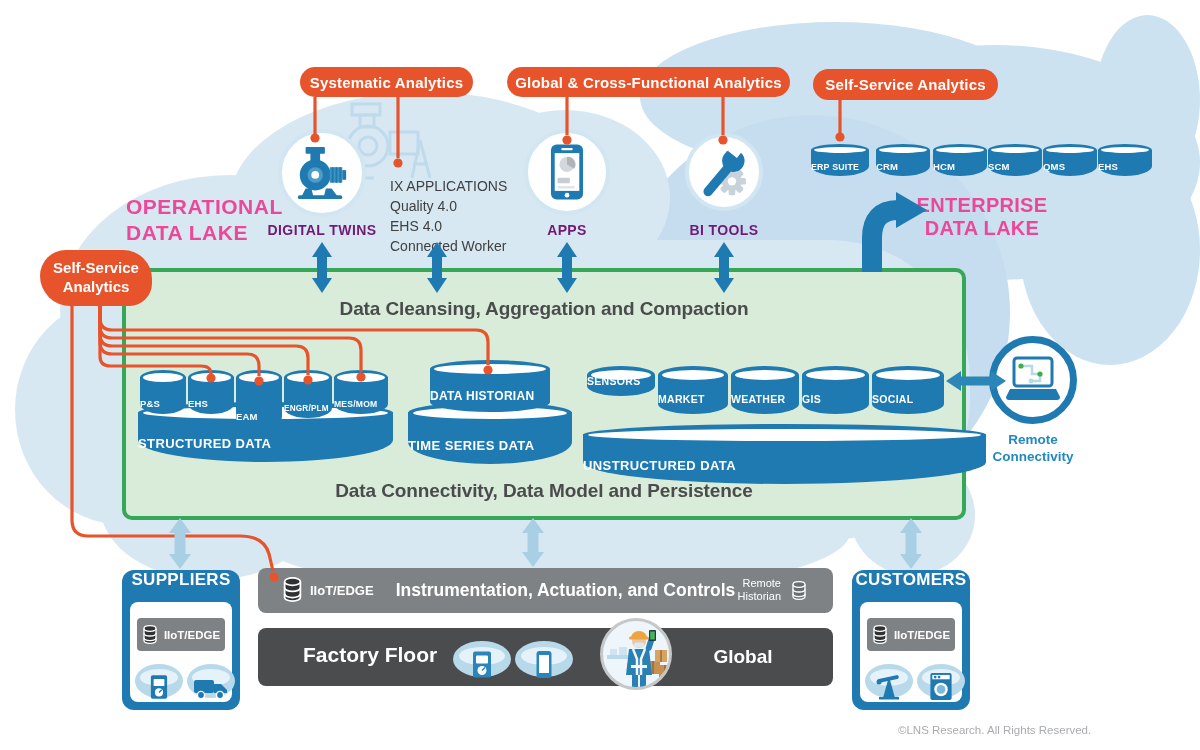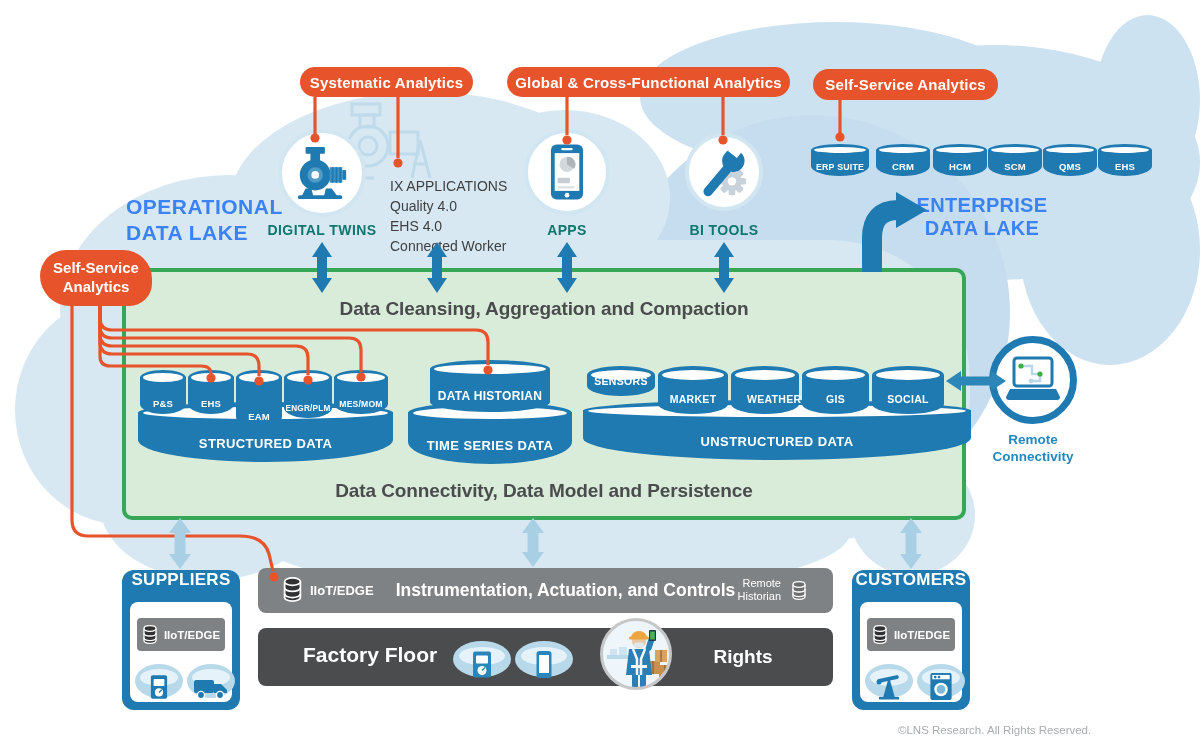--- a/index.html
+++ b/index.html
@@ -9,35 +9,35 @@
   .blob{position:absolute;border-radius:50%;}
   .blob.r{border-radius:140px;}
   .pill{position:absolute;background:#E7532B;color:#fff;font-weight:bold;font-size:15px;
         display:flex;align-items:center;justify-content:center;border-radius:16px;z-index:60;
         letter-spacing:.2px;text-align:center;}
   .bubble{position:absolute;background:#E7532B;color:#fff;font-weight:bold;font-size:15px;
         display:flex;flex-direction:column;align-items:center;justify-content:center;
         border-radius:34px 38px 30px 40px;z-index:60;line-height:1.25;text-align:center;}
   .iconcircle{position:absolute;background:#fff;border:4px solid #D2E6F2;border-radius:50%;
         display:flex;align-items:center;justify-content:center;z-index:20;box-sizing:border-box;}
-  .caption{position:absolute;color:#0f766e;font-weight:bold;font-size:14px;text-align:center;
+  .caption{position:absolute;color:#701a75;font-weight:bold;font-size:14px;text-align:center;
         letter-spacing:.4px;z-index:20;}
   .ixblock{position:absolute;color:#404040;font-weight:normal;font-size:14px;line-height:20px;z-index:20;}
-  .bluehead{position:absolute;color:#3b82f6;font-weight:bold;z-index:20;}
+  .bluehead{position:absolute;color:#ec4899;font-weight:bold;z-index:20;}
   .greenbox{position:absolute;left:122px;top:268px;width:844px;height:252px;background:#D9ECDA;
         border:4px solid #36A757;border-radius:10px;z-index:10;box-sizing:border-box;}
   .gb-heading{position:absolute;left:0;right:0;text-align:center;color:#4A4B4D;font-weight:bold;
         font-size:19px;letter-spacing:-.1px;}
   .cyl{position:absolute;z-index:30;}
   .cyl-body{position:absolute;left:0;right:0;top:7px;bottom:0;background:#1F7AB1;
         border-radius:0 0 50% 50% / 0 0 10px 10px;}
   .cyl-top{position:absolute;left:0;right:0;top:0;height:15px;background:#fff;
         border:3.5px solid #1F7AB1;border-radius:50%;box-sizing:border-box;}
   .cyl-label{position:absolute;left:0;right:0;bottom:5px;color:#fff;font-weight:bold;
-        text-align:center;font-size:9.5px;letter-spacing:.2px;}
+        text-align:left;font-size:9.5px;letter-spacing:.2px;}
   .cyl-lg .cyl-body{top:10px;border-radius:0 0 50% 50% / 0 0 22px 22px;}
   .cyl-lg .cyl-top{height:22px;border-width:5px;}
   .cyl-lg .cyl-label{bottom:11px;font-size:13px;letter-spacing:.4px;}
   .cyl-md .cyl-body{top:9px;}
   .cyl-md .cyl-top{height:18px;border-width:4px;}
   .cyl-md .cyl-label{bottom:9px;font-size:12px;letter-spacing:.3px;}
   .cyl-sm .cyl-body{top:6px;}
   .cyl-sm .cyl-top{height:12px;border-width:3px;}
   .cyl-sm .cyl-label{bottom:4px;font-size:9.5px;}
   .box{position:absolute;background:#1F7AB1;border-radius:12px;z-index:30;}
@@ -242,39 +242,39 @@
     <div class="cyl-body"></div>
       <div class="cyl-top"></div>
     <div class="cyl-label">TIME SERIES DATA</div>
   </div>
   <div class="cyl cyl-md" style="left:430px;top:360px;width:120px;height:52px;">
     <div class="cyl-body"></div>
       <div class="cyl-top"></div>
     <div class="cyl-label">DATA HISTORIAN</div>
   </div>
 
-  <div class="cyl cyl-lg" style="left:583px;top:400px;width:388px;height:60px;z-index:25;">
+  <div class="cyl cyl-lg" style="left:583px;top:424px;width:355px;height:60px;z-index:25;padding-left:48px;">
     <div class="cyl-body"></div>
       <div class="cyl-top"></div>
     <div class="cyl-label">UNSTRUCTURED DATA</div>
   </div>
   <div class="cyl cyl-md" style="left:587px;top:366px;width:68px;height:30px;">
     <div class="cyl-body"></div>
       <div class="cyl-top"></div>
     <div class="cyl-label" style="font-size:10.5px;">SENSORS</div>
   </div>
   <div class="cyl cyl-md" style="left:658px;top:366px;width:70px;height:48px;">
     <div class="cyl-body"></div>
       <div class="cyl-top"></div>
     <div class="cyl-label" style="font-size:10.5px;">MARKET</div>
   </div>
   <div class="cyl cyl-md" style="left:731px;top:366px;width:68px;height:48px;">
     <div class="cyl-body"></div>
       <div class="cyl-top"></div>
-    <div class="cyl-label" style="font-size:10.5px;padding-left:16px;">WEATHER</div>
+    <div class="cyl-label" style="font-size:10.5px;">WEATHER</div>
   </div>
   <div class="cyl cyl-md" style="left:802px;top:366px;width:67px;height:48px;">
     <div class="cyl-body"></div>
       <div class="cyl-top"></div>
     <div class="cyl-label" style="font-size:10.5px;">GIS</div>
   </div>
   <div class="cyl cyl-md" style="left:872px;top:366px;width:72px;height:48px;">
     <div class="cyl-body"></div>
       <div class="cyl-top"></div>
     <div class="cyl-label" style="font-size:10.5px;">SOCIAL</div>
@@ -393,21 +393,21 @@
         <circle cx="10" cy="20" r="4.5" fill="#fff"></circle>
           <path d="M10,20 l3,-3" stroke="#2A85BB" stroke-width="1.5"></path>
       </svg>
     </div>
     <div class="ring" style="left:257px;top:13px;width:58px;height:36px;">
       <svg width="17" height="29" viewBox="0 0 17 29">
         <rect x="1" y="1" width="15" height="27" rx="3" fill="#2A85BB"></rect>
         <rect x="3.5" y="5" width="10" height="18" fill="#fff"></rect>
       </svg>
     </div>
-    <div class="gbar-title" style="left:420px;width:130px;top:0;height:58px;font-size:19px;justify-content:center;">Rights</div>
+    <div class="gbar-title" style="left:420px;width:130px;top:0;height:58px;font-size:19px;justify-content:center;">Global</div>
   </div>
 
   <div class="workercircle" style="left:600px;top:618px;width:72px;height:72px;">
     <svg width="72" height="72" viewBox="0 0 72 72">
       <rect x="4" y="34" width="26" height="4" fill="#B9D8EA"></rect>
       <rect x="7" y="28" width="7" height="6" fill="#CFE4F1"></rect>
         <rect x="16" y="26" width="8" height="8" fill="#CFE4F1"></rect>
       <g>
         <rect x="44" y="40" width="13" height="13" fill="#C89050"></rect>
         <rect x="52" y="29" width="12" height="12" fill="#D8A260"></rect>

